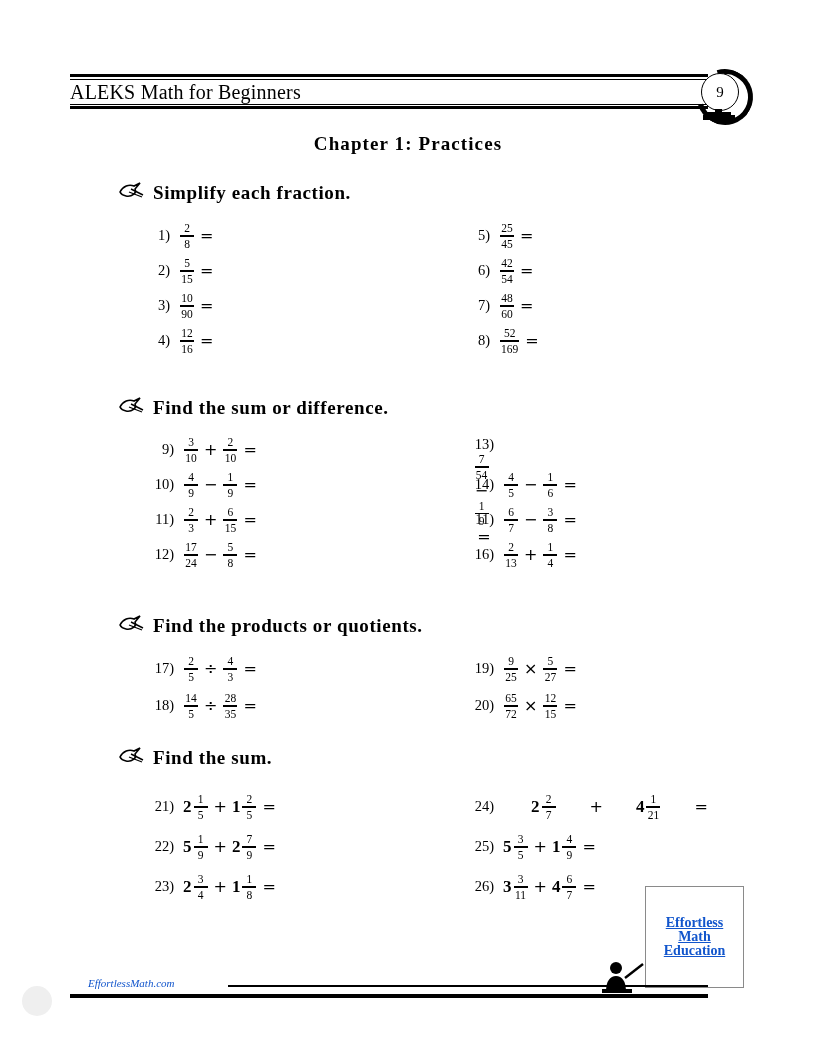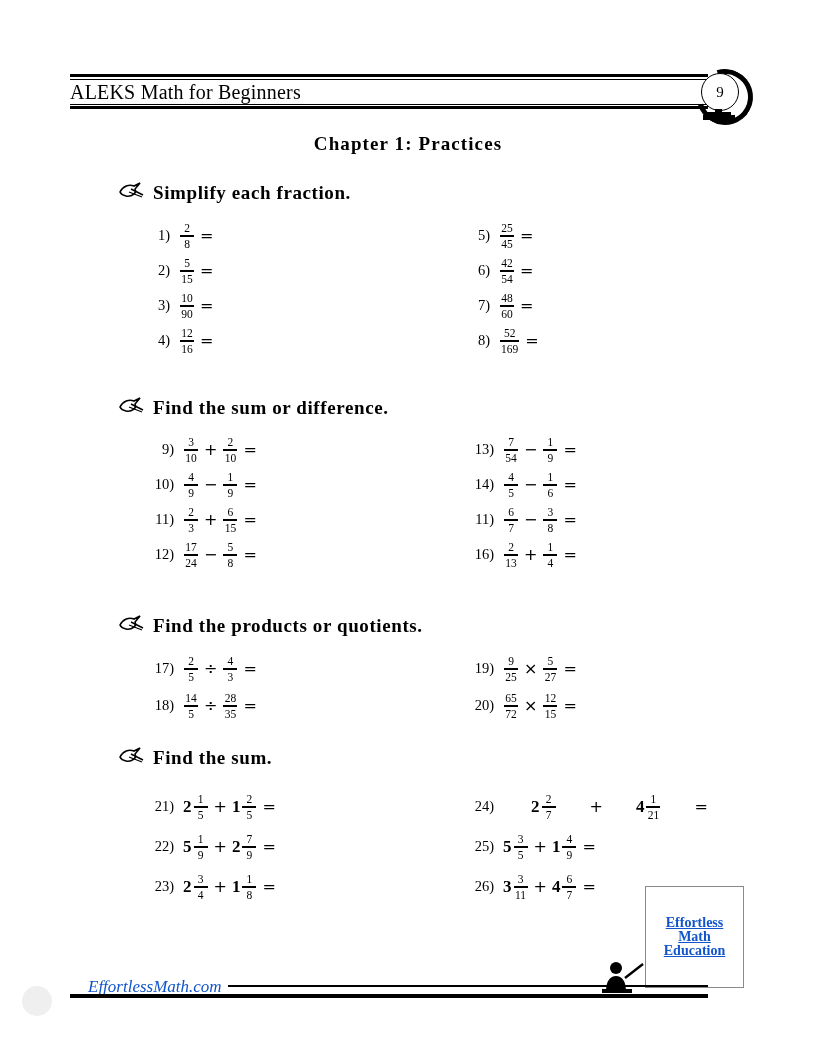--- a/index.html
+++ b/index.html
@@ -205,21 +205,21 @@
   }
   .footer-rule-thick {
     position: absolute;
     left: 70px; top: 994px;
     width: 638px; height: 3.5px;
     background: #000;
   }
   .footer-url {
     position: absolute;
     left: 88px; top: 977px;
-    font-size: 17px;
+    font-size: 11px;
     font-style: italic;
     color: #1155cc;
     white-space: nowrap;
   }
   .corner {
     position: absolute;
     left: 22px; top: 986px;
     width: 30px; height: 30px;
     border-radius: 50%;
     background: #efefef;
@@ -391,21 +391,21 @@
           <span class="den">24</span>
         </span>
         <span class="op">−</span>
         <span class="frac">
           <span class="num">5</span>
           <span class="bar"></span>
           <span class="den">8</span>
         </span>
         <span class="eq">=</span>
       </div>
-      <div class="prob" style="left: 460px; top: 436px;">
+      <div class="prob" style="left: 460px; top: 436px; flex-direction: column;">
         <span class="pnum wide">13)</span>
         <span class="frac">
           <span class="num">7</span>
           <span class="bar"></span>
           <span class="den">54</span>
         </span>
         <span class="op">−</span>
         <span class="frac">
           <span class="num">1</span>
           <span class="bar"></span>

